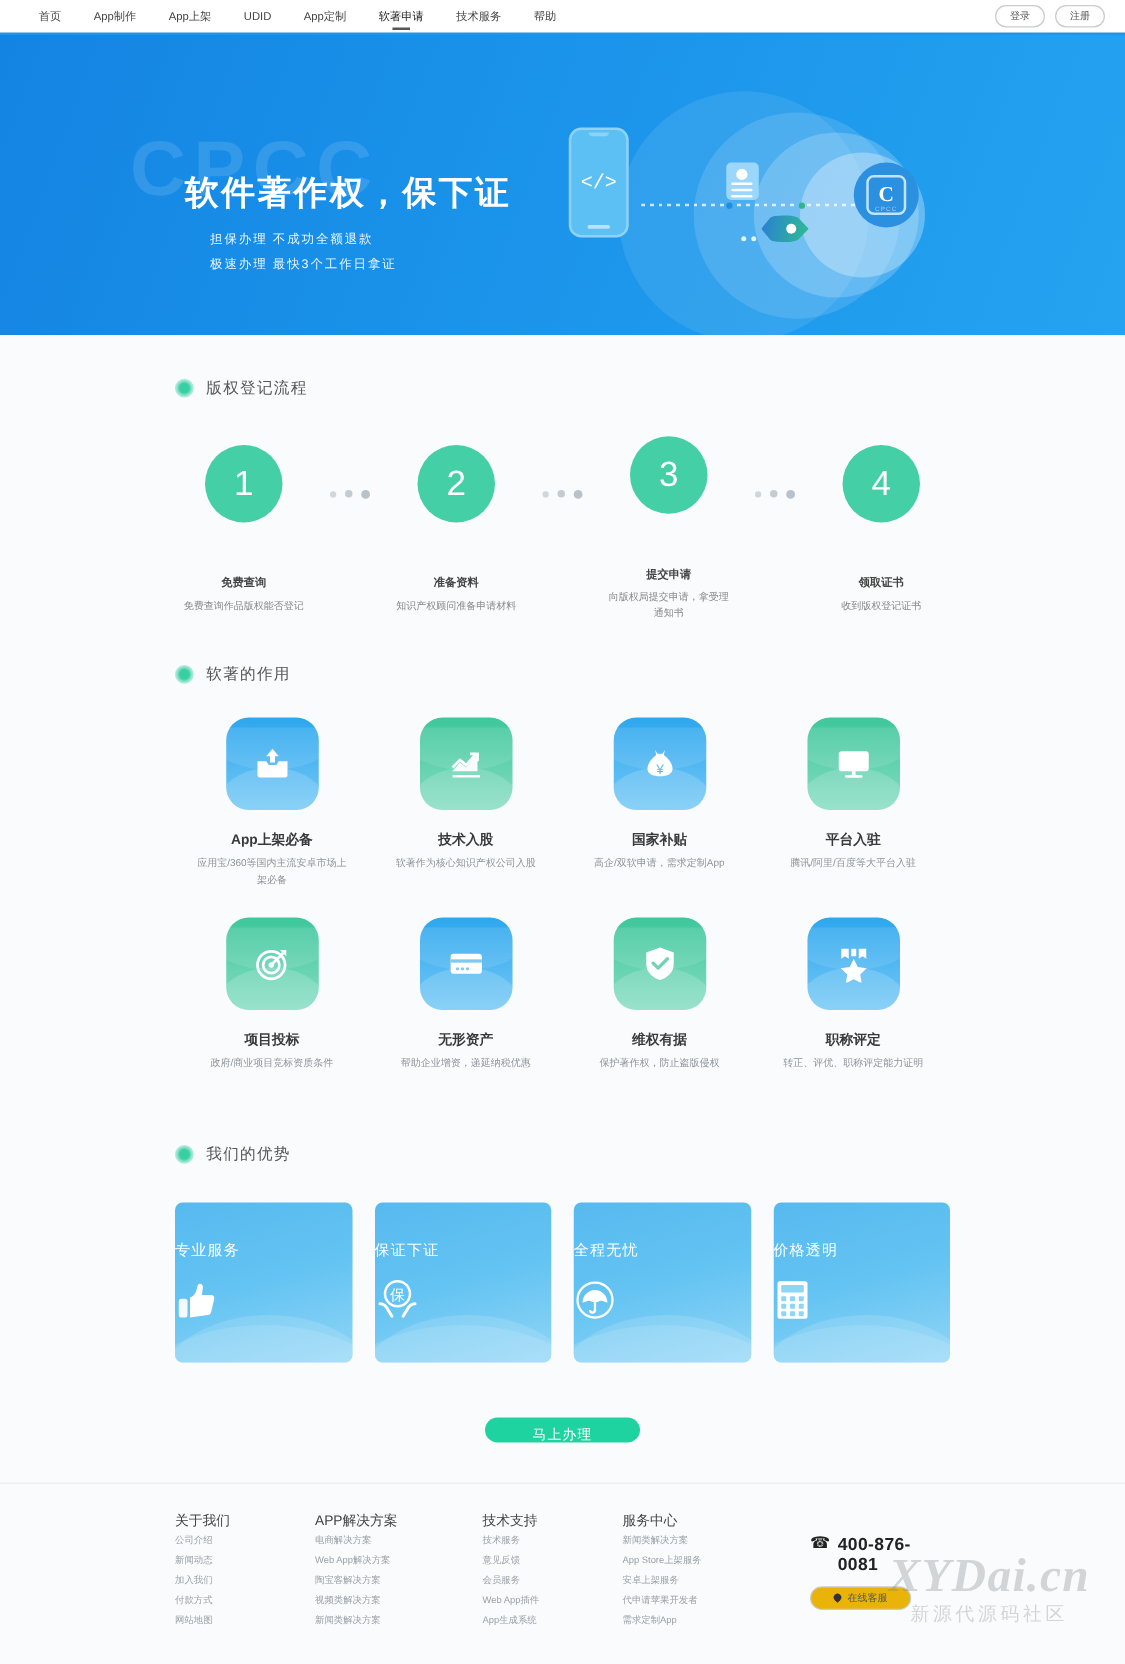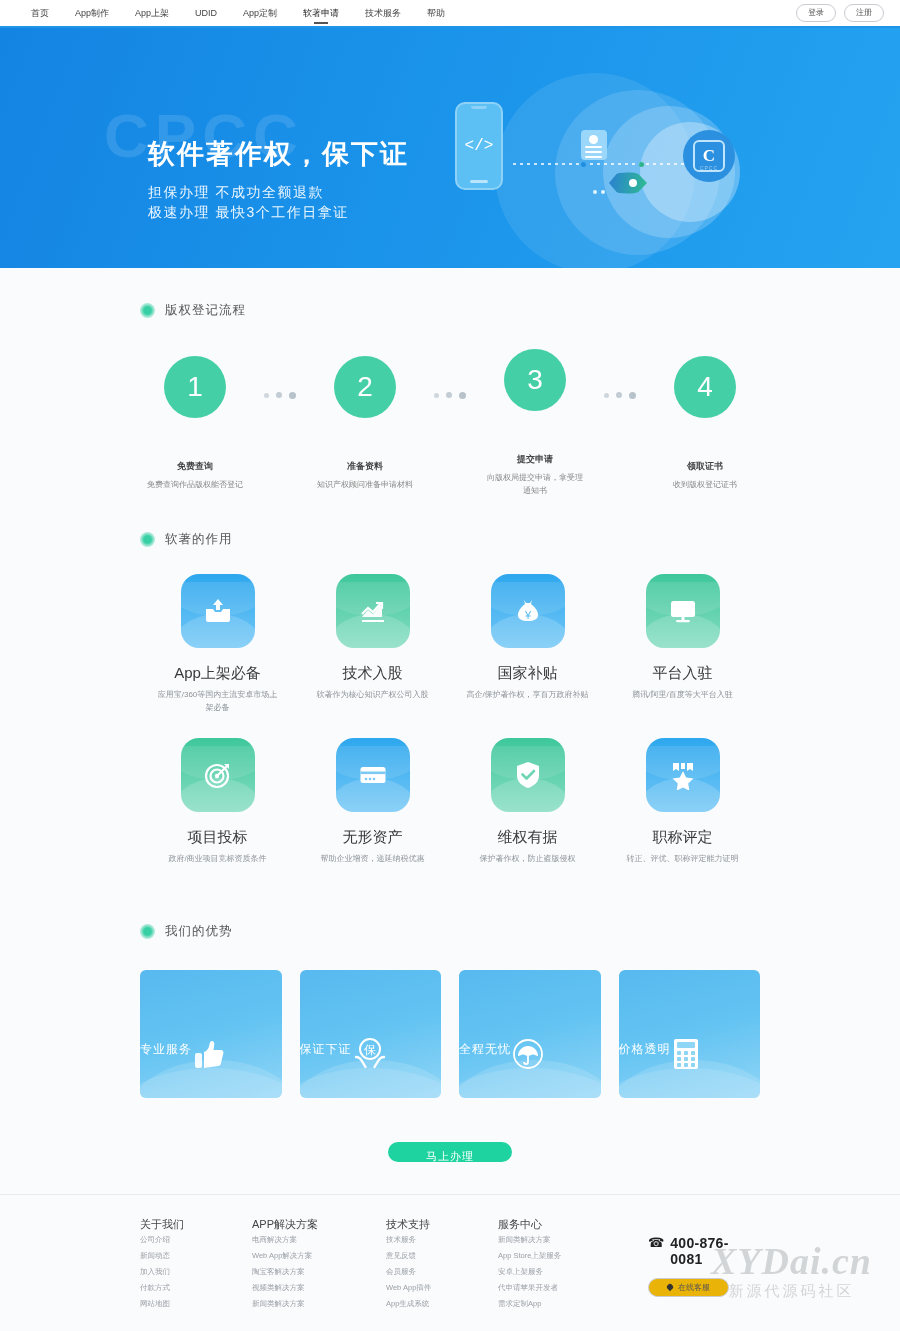--- a/index.html
+++ b/index.html
@@ -84,25 +84,26 @@
   .hero-text { position: absolute; left: 148px; top: 108px; }
   .hero-title {
     font-size: 27px;
     font-weight: bold;
     color: #fff;
     letter-spacing: 2px;
     margin-bottom: 10px;
     white-space: nowrap;
   }
   .hero-sub {
-    font-size: 14px;
+    font-size: 10px;
     color: #eaf6ff;
     letter-spacing: 1.5px;
     line-height: 20px;
     white-space: nowrap;
+    margin-left: 20px;
   }
 
   .hero-art {
     position: absolute;
     left: 455px;
     top: 50px;
     width: 320px;
     height: 190px;
   }
   .circ { position: absolute; border-radius: 50%; }
@@ -248,30 +249,30 @@
     border-radius: 50% 50% 0 0 / 100% 100% 0 0;
   }
   .feat-icon .wave2 {
     position: absolute; left: -25%; top: 8px; width: 150%; height: 34px;
     background: rgba(255,255,255,0.10);
     border-radius: 0 0 50% 50% / 0 0 100% 100%;
   }
   .g-blue  { background: linear-gradient(180deg, #2da7ee 0%, #74c8f6 100%); }
   .g-green { background: linear-gradient(180deg, #3ec79b 0%, #86ddc1 100%); }
   .feat-glyph { position: relative; z-index: 2; color: #fff; }
-  .feat-name { font-size: 15px; font-weight: normal; color: #3a3a3a; }
+  .feat-name { font-size: 11px; font-weight: bold; color: #3a3a3a; }
   .feat-desc { font-size: 8px; color: #8d949b; line-height: 13px; margin-top: 5px; padding: 0 16px; }
 
   
   .adv-row { display: flex; gap: 18px; margin-top: 30px; }
   .adv-card {
     flex: 1; height: 128px; border-radius: 6px;
     background: linear-gradient(165deg, #57b9ef 0%, #63c3f2 48%, #8fd5f6 100%);
     position: relative; overflow: hidden;
-    display: flex; flex-direction: row; align-items: center;
+    display: flex; flex-direction: column; 
     padding-top: 30px;
   }
   .adv-card .awave {
     position: absolute; left: -12%; bottom: -26px; width: 130%; height: 64px;
     background: rgba(255,255,255,0.14);
     border-radius: 50% 50% 0 0 / 100% 100% 0 0;
   }
   .adv-card .awave2 {
     position: absolute; left: -30%; bottom: -40px; width: 160%; height: 70px;
     background: rgba(255,255,255,0.12);
@@ -481,21 +482,21 @@
           <div class="wave2"></div>
             <div class="wave"></div>
           <svg class="feat-glyph" width="30" height="30" viewBox="0 0 30 30">
             <path d="M11 4l2 3h4l2-3-1 4h-6z" fill="#fff"></path>
             <path d="M12 8h6c4 3 7 7 7 11 0 4-4 6-10 6S5 23 5 19c0-4 3-8 7-11z" fill="#fff"></path>
             <path d="M15 14l-2.5 3.5h5z" fill="none"></path>
             <text x="15" y="23" font-size="11" fill="#58bdf2" text-anchor="middle" font-family="Liberation Sans">¥</text>
           </svg>
         </div>
         <div class="feat-name">国家补贴</div>
-        <div class="feat-desc">高企/保护著作权，享百万政府补贴</div>
+        <div class="feat-desc">高企/双软申请，需求定制App</div>
       </div>
 
       <div class="feat">
         <div class="feat-icon g-green">
           <div class="wave2"></div>
             <div class="wave"></div>
           <svg class="feat-glyph" width="30" height="30" viewBox="0 0 30 30">
             <rect x="3" y="5" width="24" height="16" rx="2.5" fill="#fff"></rect>
             <rect x="13.5" y="21" width="3" height="3" fill="#fff"></rect>
             <rect x="8" y="24" width="14" height="2.2" rx="1.1" fill="#fff"></rect>

